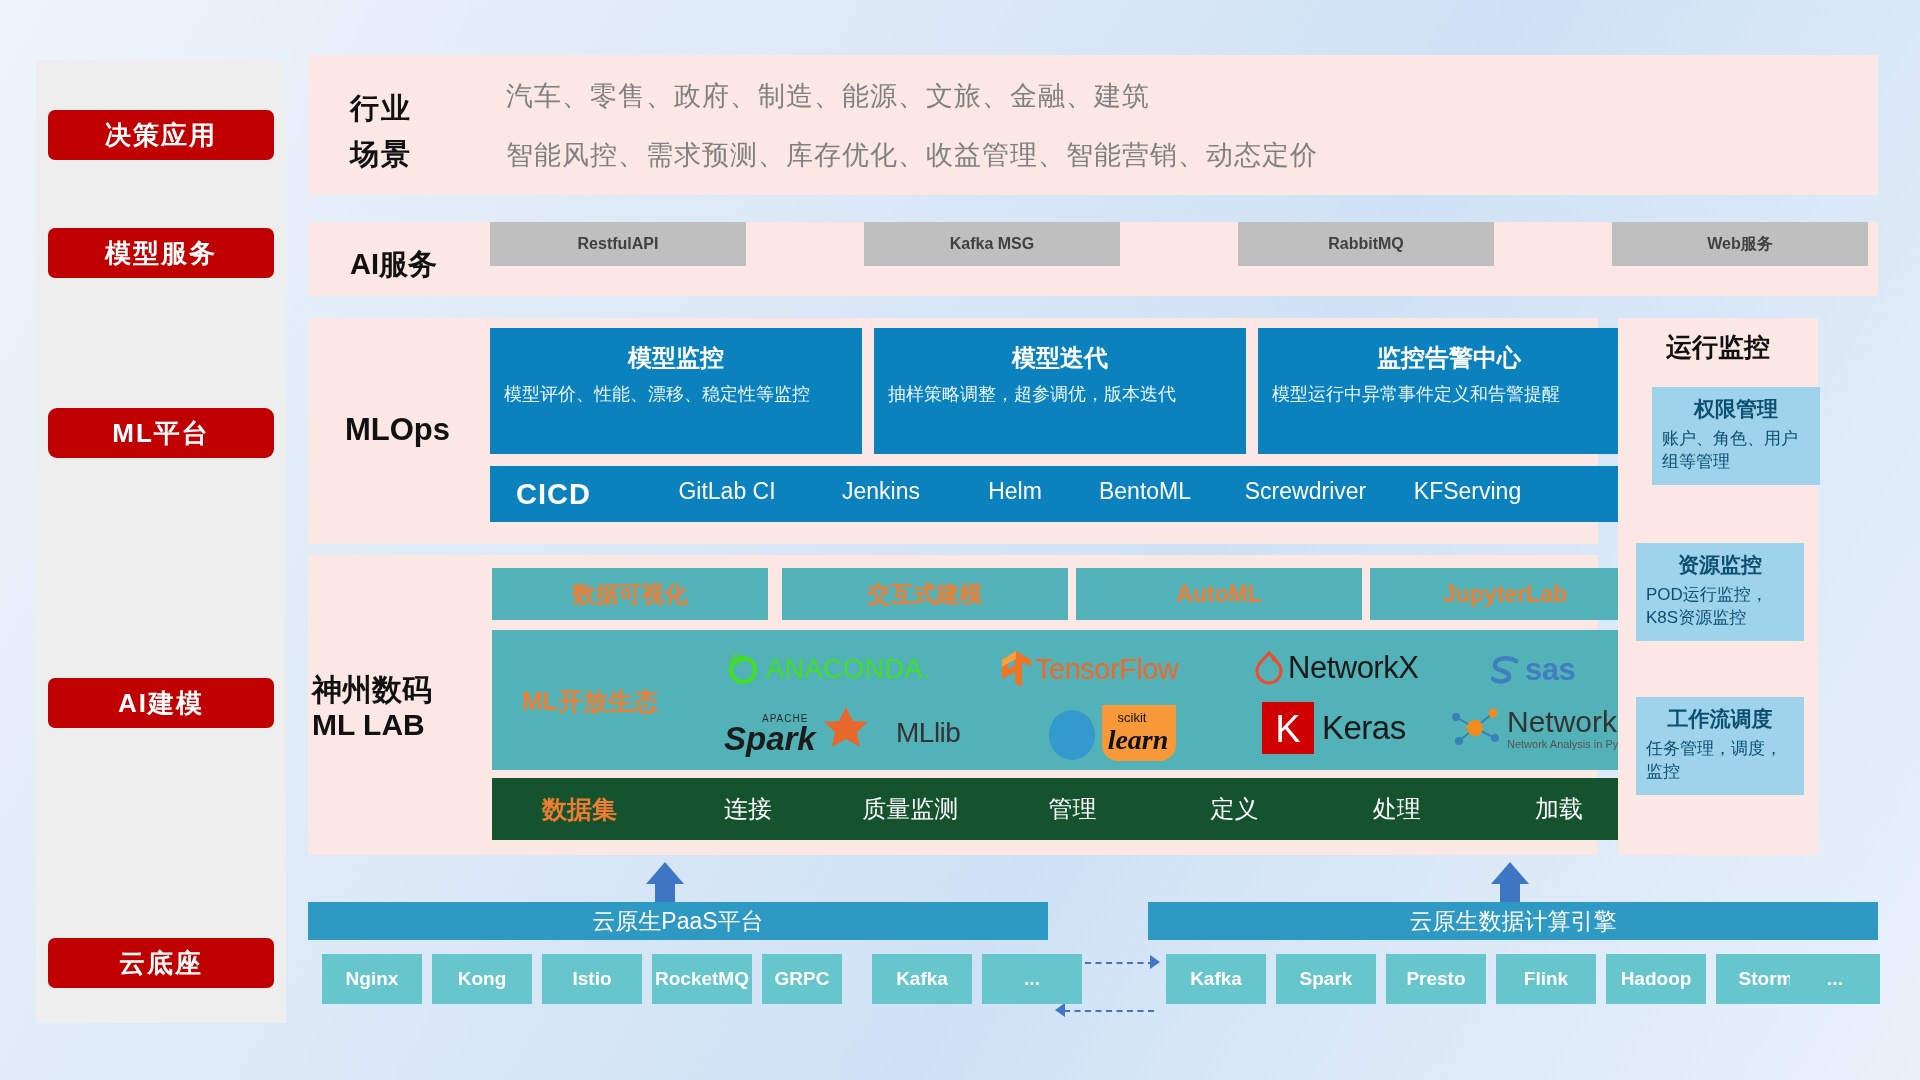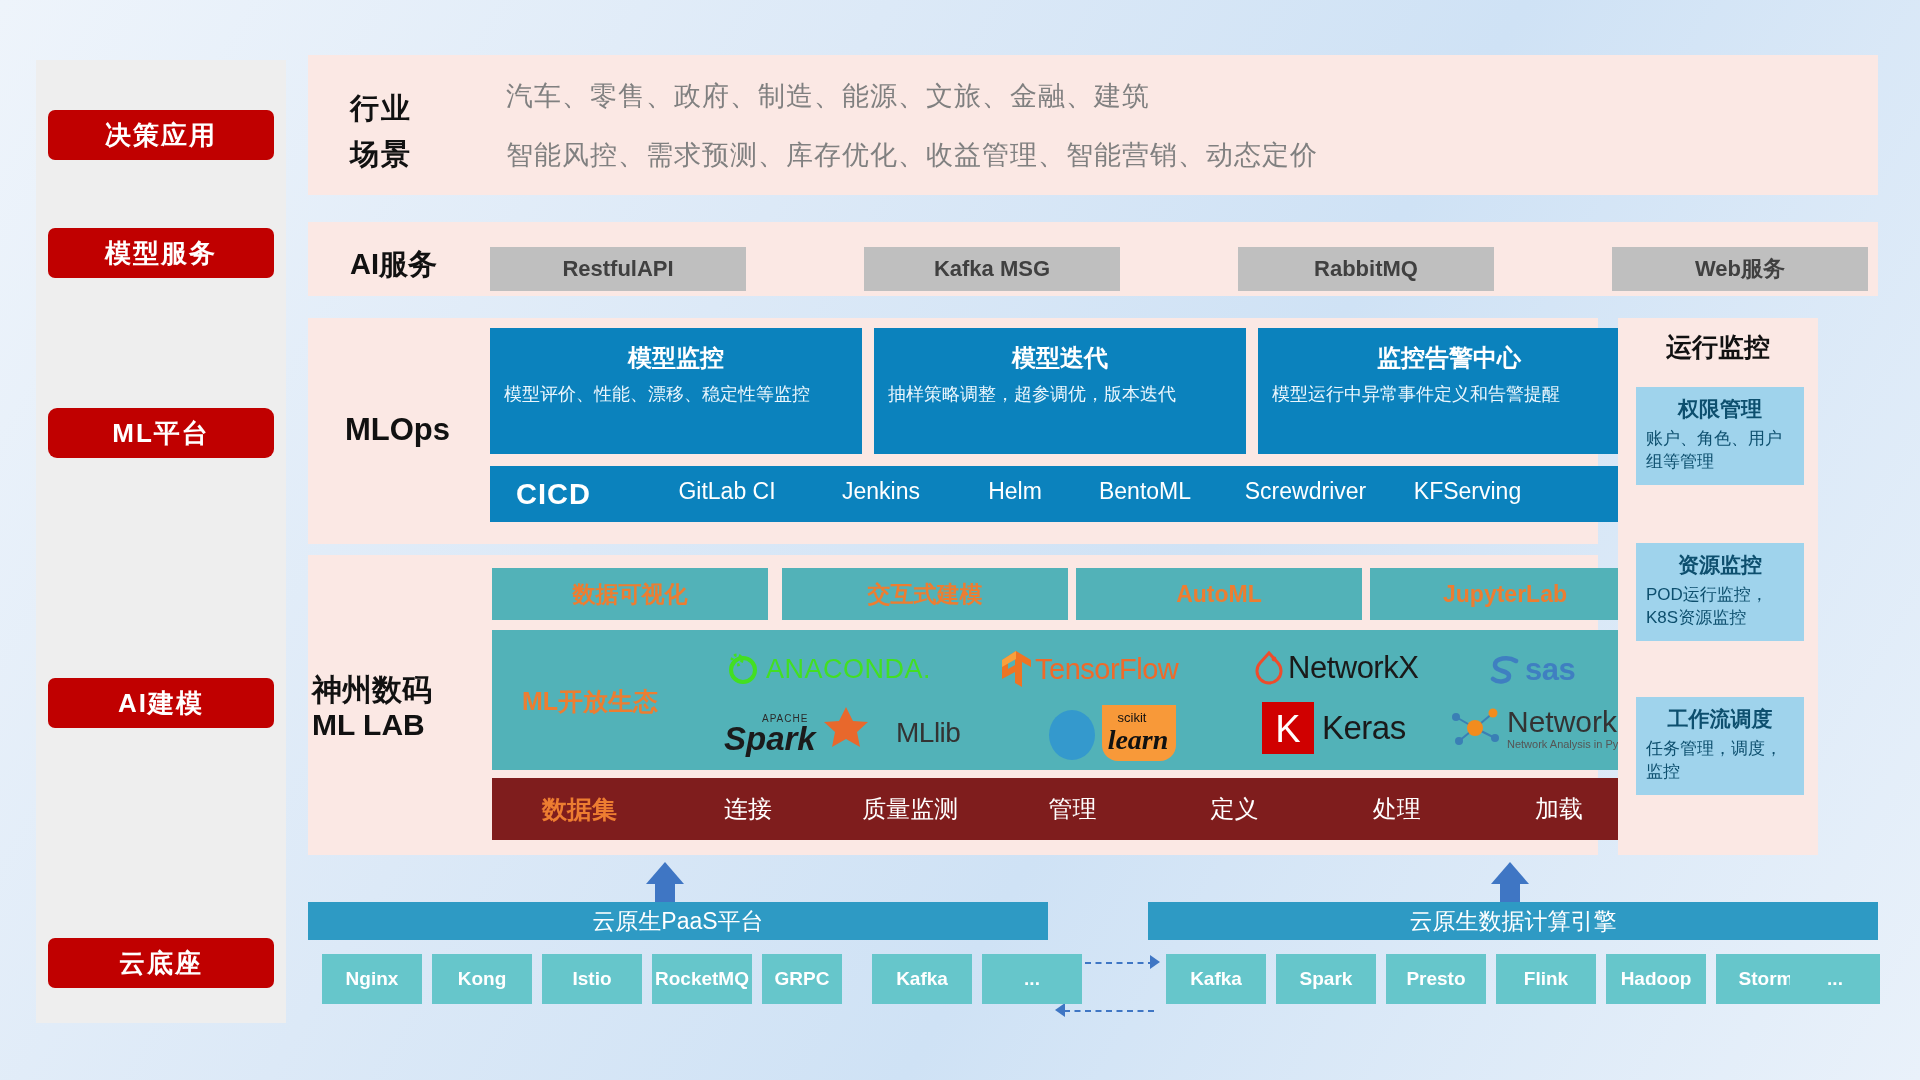--- a/index.html
+++ b/index.html
@@ -34,23 +34,23 @@
   .app-lbl-1{left:350px;top:76px;font-size:29px;letter-spacing:2px;margin-top:13px;}
   .app-lbl-2{left:350px;top:135px;font-size:29px;letter-spacing:2px;}
   .app-val{position:absolute;color:#808080;font-size:27px;letter-spacing:1px;}
   .app-val-1{left:506px;top:78px;}
   .app-val-2{left:506px;top:137px;}
 
   
   .p-svc{left:308px;top:222px;width:1570px;height:74px;}
   .svc-lbl{left:350px;top:245px;font-size:29px;}
   .svc-btn{
-    position:absolute;top:247px;height:44px;background:#bfbfbf;
+    position:absolute;top:222px;height:44px;background:#bfbfbf;
     display:flex;align-items:center;justify-content:center;
-    color:#404040;font-size:22px;font-weight:bold;
+    color:#404040;font-size:16px;font-weight:bold;
   }
 
   
   .p-mlops{left:308px;top:318px;width:1290px;height:226px;}
   .mlops-lbl{left:345px;top:412px;font-size:31px;}
   .card{
     position:absolute;background:#0b82bd;color:#fff;box-sizing:border-box;padding:10px 14px;
   }
   .card .t{font-size:24px;font-weight:bold;text-align:center;margin:4px 0 8px;}
   .card .d{font-size:18px;line-height:1.35;color:#eaf6fd;}
@@ -66,33 +66,33 @@
   
   .p-lab{left:308px;top:555px;width:1290px;height:300px;}
   .lab-lbl{left:312px;top:672px;font-size:30px;line-height:1.18;}
   .tool-btn{
     position:absolute;top:568px;height:52px;background:#52b2b8;
     display:flex;align-items:center;justify-content:center;
     color:#ed7d31;font-size:23px;font-weight:bold;
   }
   .eco-band{position:absolute;left:492px;top:630px;width:1148px;height:140px;background:#52b2b8;}
   .eco-lbl{position:absolute;left:522px;top:685px;color:#ed7d31;font-size:25px;font-weight:bold;}
-  .ds-band{position:absolute;left:492px;top:778px;width:1148px;height:62px;background:#7f1d1d;
+  .ds-band{position:absolute;left:492px;top:778px;width:1148px;height:62px;background:#14532d;
            display:flex;align-items:center;}
   .ds-title{width:175px;text-align:center;color:#ed7d31;font-size:25px;font-weight:bold;}
   .ds-item{flex:1;text-align:center;color:#fff;font-size:24px;}
 
   
   .p-mon{left:1618px;top:318px;width:200px;height:537px;}
   .mon-title{position:absolute;left:1618px;top:330px;width:200px;text-align:center;
              font-size:26px;font-weight:bold;color:#111;}
   .mon-card{position:absolute;left:1636px;width:168px;background:#9fd3ec;padding:8px 10px;box-sizing:border-box;}
   .mon-card .mt{font-size:21px;font-weight:bold;color:#0d4f6e;text-align:center;margin-bottom:5px;}
   .mon-card .md{font-size:17px;color:#0d4f6e;line-height:1.33;}
-  .mc1{top:387px;height:98px;}
+  .mc1{top:387px;height:98px;margin-left:16px;}
   .mc2{top:543px;height:98px;}
   .mc3{top:697px;height:98px;}
 
   
   .cloud-bar{position:absolute;height:38px;background:#2e9ac4;
              display:flex;align-items:center;justify-content:center;
              color:#fff;font-size:23px;}
   .cb-left{left:308px;top:902px;width:740px;}
   .cb-right{left:1148px;top:902px;width:730px;}
   .chip{

